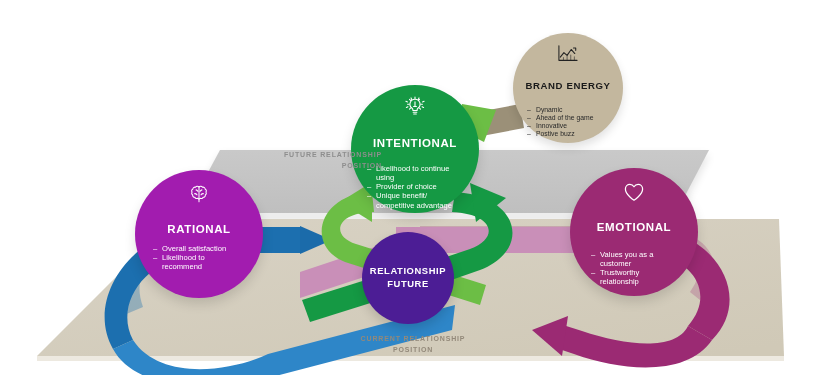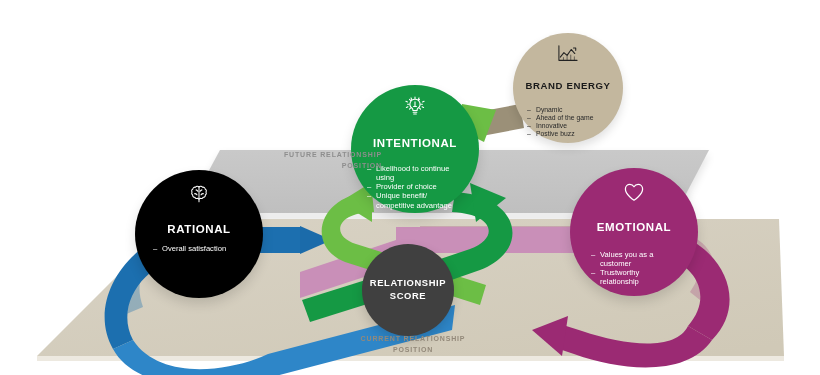--- a/index.html
+++ b/index.html
@@ -10,21 +10,21 @@
 
   .node{position:absolute;border-radius:50%;display:flex;flex-direction:column;
         align-items:center;box-sizing:border-box;gap:8px;}
   .node .ico{display:block;}
   .node .ttl{font-weight:bold;letter-spacing:.6px;text-align:center;line-height:1.1;}
   .node ul{list-style:none;margin:0;padding:0;text-align:left;}
   .node li{position:relative;padding-left:9px;line-height:1.22;}
   .node li:before{content:"\2013";position:absolute;left:0;top:0;}
 
   
-  #n-rational{left:135px;top:170px;width:128px;height:128px;background:#000000;
+  #n-rational{left:135px;top:170px;width:128px;height:128px;background:#a21caf;
               color:#ffffff;padding-top:13px;
               box-shadow:0 6px 12px rgba(0,0,0,.13);}
   #n-rational .ttl{font-size:11.5px;margin-top:6px;}
   #n-rational ul{font-size:7.6px;margin-top:0;width:92px;}
 
   
   #n-intentional{left:351px;top:85px;width:128px;height:128px;background:#159944;
                  color:#ffffff;padding-top:11px;
                  box-shadow:0 6px 12px rgba(0,0,0,.13);}
   #n-intentional .ttl{font-size:11.5px;margin-top:5px;}
@@ -38,21 +38,21 @@
   #n-emotional ul{font-size:7.6px;margin-top:8px;width:86px;}
 
   
   #n-brand{left:513px;top:33px;width:110px;height:110px;background:#C3B79E;
            color:#222222;padding-top:11px;
            box-shadow:0 5px 10px rgba(0,0,0,.12);}
   #n-brand .ttl{font-size:9.6px;margin-top:5px;color:#1a1a1a;}
   #n-brand ul{font-size:6.8px;margin-top:6px;width:82px;color:#2a2a2a;}
 
   
-  #n-score{left:362px;top:244px;width:92px;height:92px;background:#404040;
+  #n-score{left:362px;top:232px;width:92px;height:92px;background:#4c1d95;
            color:#ffffff;justify-content:center;
            box-shadow:0 5px 11px rgba(0,0,0,.15);}
   #n-score .ttl{font-size:9.4px;line-height:1.35;}
 
   .planelabel{position:absolute;color:#8b8b88;font-size:7px;font-weight:bold;
               letter-spacing:.85px;line-height:1.5;}
   #lbl-future{left:230px;top:150px;width:152px;text-align:right;color:#8e8e8e;}
   #lbl-current{left:338px;top:334px;width:150px;text-align:center;color:#93897a;}
 </style>
 </head>
@@ -152,20 +152,21 @@
         <path d="M12 4.3c1.1-1 3-.9 3.8.3 1.5-.4 3 .7 3 2.2 1.2.5 1.6 2.1.8 3.1.7 1 .4 2.5-.7 3.1.3 1.4-.9 2.7-2.3 2.6-.5 1.3-2.2 1.8-3.3 1-.4.5-1 .8-1.6.8"></path>
         <path d="M12 4.3v13.1"></path>
         <path d="M8.8 7.5c.9.2 1.7.8 2 1.6M15.2 7.5c-.9.2-1.7.8-2 1.6"></path>
         <path d="M7.3 11.6c1 0 2 .5 2.5 1.3M16.7 11.6c-1 0-2 .5-2.5 1.3"></path>
         <path d="M12 18.4v2.1"></path>
       </svg>
     </span>
     <div class="ttl">RATIONAL</div>
     <ul>
       <li>Overall satisfaction</li>
+      <li>Likelihood to recommend</li>
     </ul>
   </div>
 
   <div class="node" id="n-emotional">
     <span class="ico">
       <svg width="24" height="22" viewBox="0 0 24 22" fill="none" stroke="#ffffff" stroke-width="1.25" stroke-linecap="round" stroke-linejoin="round">
         <path d="M12 19.2S3.4 13.6 3.4 7.9c0-2.7 2.1-4.6 4.5-4.6 1.7 0 3.2 1 4.1 2.5.9-1.5 2.4-2.5 4.1-2.5 2.4 0 4.5 1.9 4.5 4.6 0 5.7-8.6 11.3-8.6 11.3z"></path>
       </svg>
     </span>
     <div class="ttl">EMOTIONAL</div>
@@ -207,21 +208,21 @@
       <li>Dynamic</li>
       <li>Ahead of the game</li>
       <li>Innovative</li>
       <li>Postive buzz</li>
     </ul>
   </div>
 
   <div class="node" id="n-score">
     <div class="ttl">
       <span>RELATIONSHIP</span><br>
-      <span>SCORE</span>
+      <span>FUTURE</span>
     </div>
   </div>
 
   <div class="planelabel" id="lbl-future">
     <span>FUTURE RELATIONSHIP</span><br>
     <span>POSITION</span>
   </div>
 
   <div class="planelabel" id="lbl-current">
     <span>CURRENT RELATIONSHIP</span><br>

